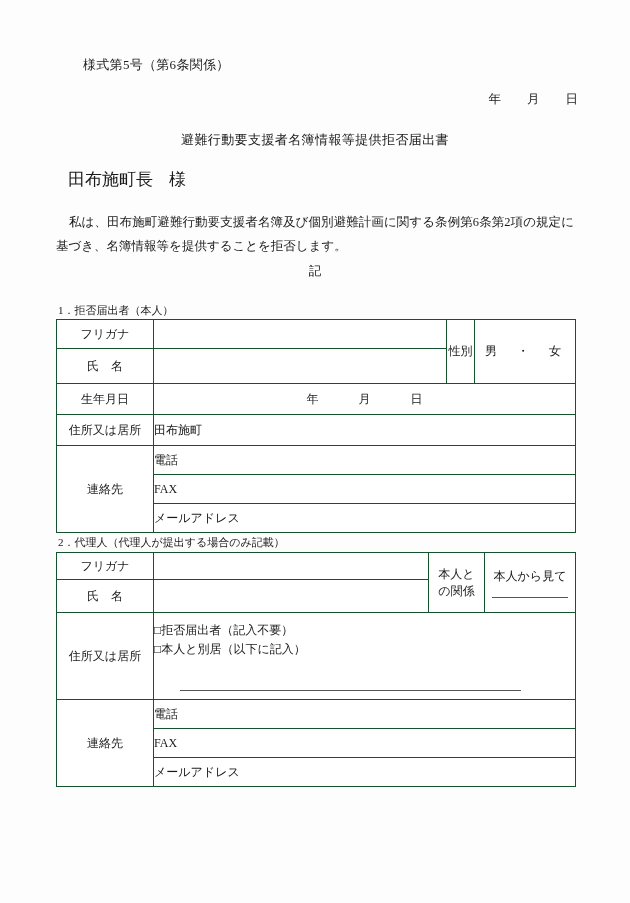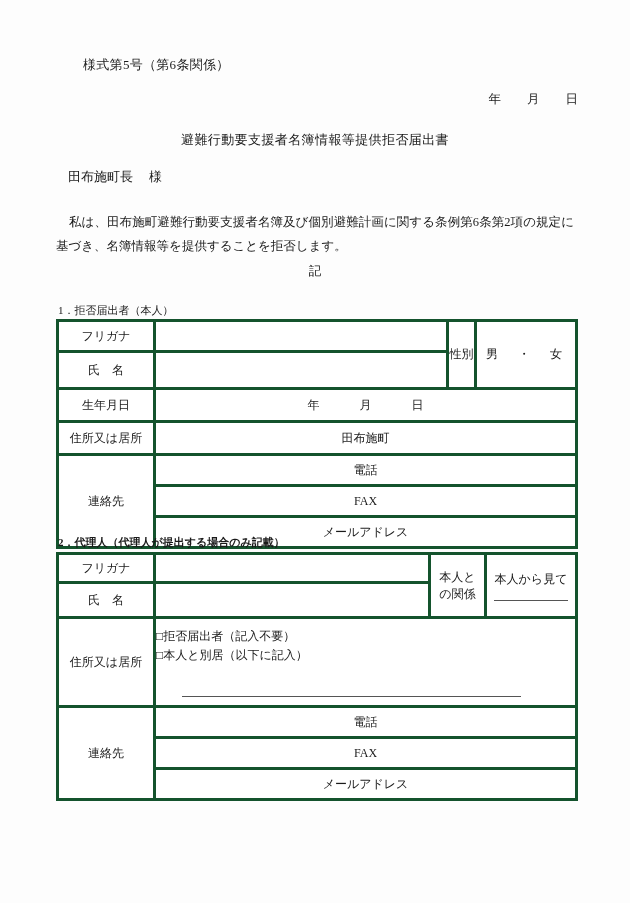--- a/index.html
+++ b/index.html
@@ -49,21 +49,21 @@
     width: 630px;
     text-align: center;
     font-size: 13px;
     letter-spacing: 0.4px;
   }
 
   .addressee {
     position: absolute;
     left: 68px;
     top: 168px;
-    font-size: 13px;
+    font-size: 17px;
     white-space: nowrap;
   }
   .addressee .gap { display: inline-block; width: 16px; }
 
   .body-para {
     position: absolute;
     left: 56px;
     top: 210px;
     width: 518px;
     font-size: 12.5px;
@@ -81,44 +81,44 @@
     font-size: 12.5px;
   }
 
   
   .sec-heading {
     position: absolute;
     font-size: 11px;
     white-space: nowrap;
   }
   #sec1-heading { left: 58px; top: 303px; }
-  #sec2-heading { left: 58px; top: 535px; font-weight: bold; }
+  #sec2-heading { left: 58px; top: 535px; }
 
   
   table.form-table {
     position: absolute;
     border-collapse: collapse;
     table-layout: fixed;
     background: #ffffff;
   }
   table.form-table td {
-    border: 3px solid #14532d;
+    border: 1px solid #14532d;
     font-size: 12px;
     padding: 0;
     vertical-align: middle;
   }
   #table-1 { left: 56px; top: 319px; width: 519px; }
   #table-2 { left: 56px; top: 552px; width: 519px; }
 
   td.lbl {
     text-align: center;
     font-size: 12px;
   }
   td.val {
-    text-align: center;
+    text-align: left;
     padding-left: 9px;
     font-size: 12px;
   }
   td.val-center { text-align: center; }
 
   
   td.vert {
     text-align: center;
     font-size: 12px;
     line-height: 17px;

